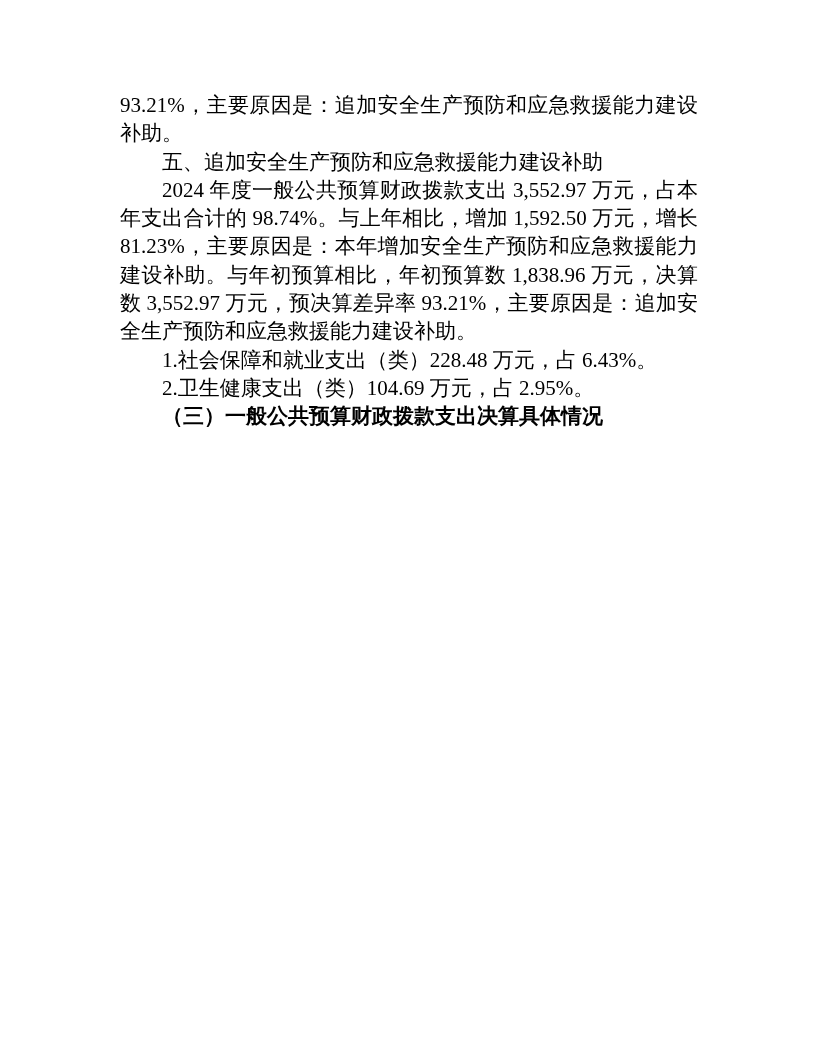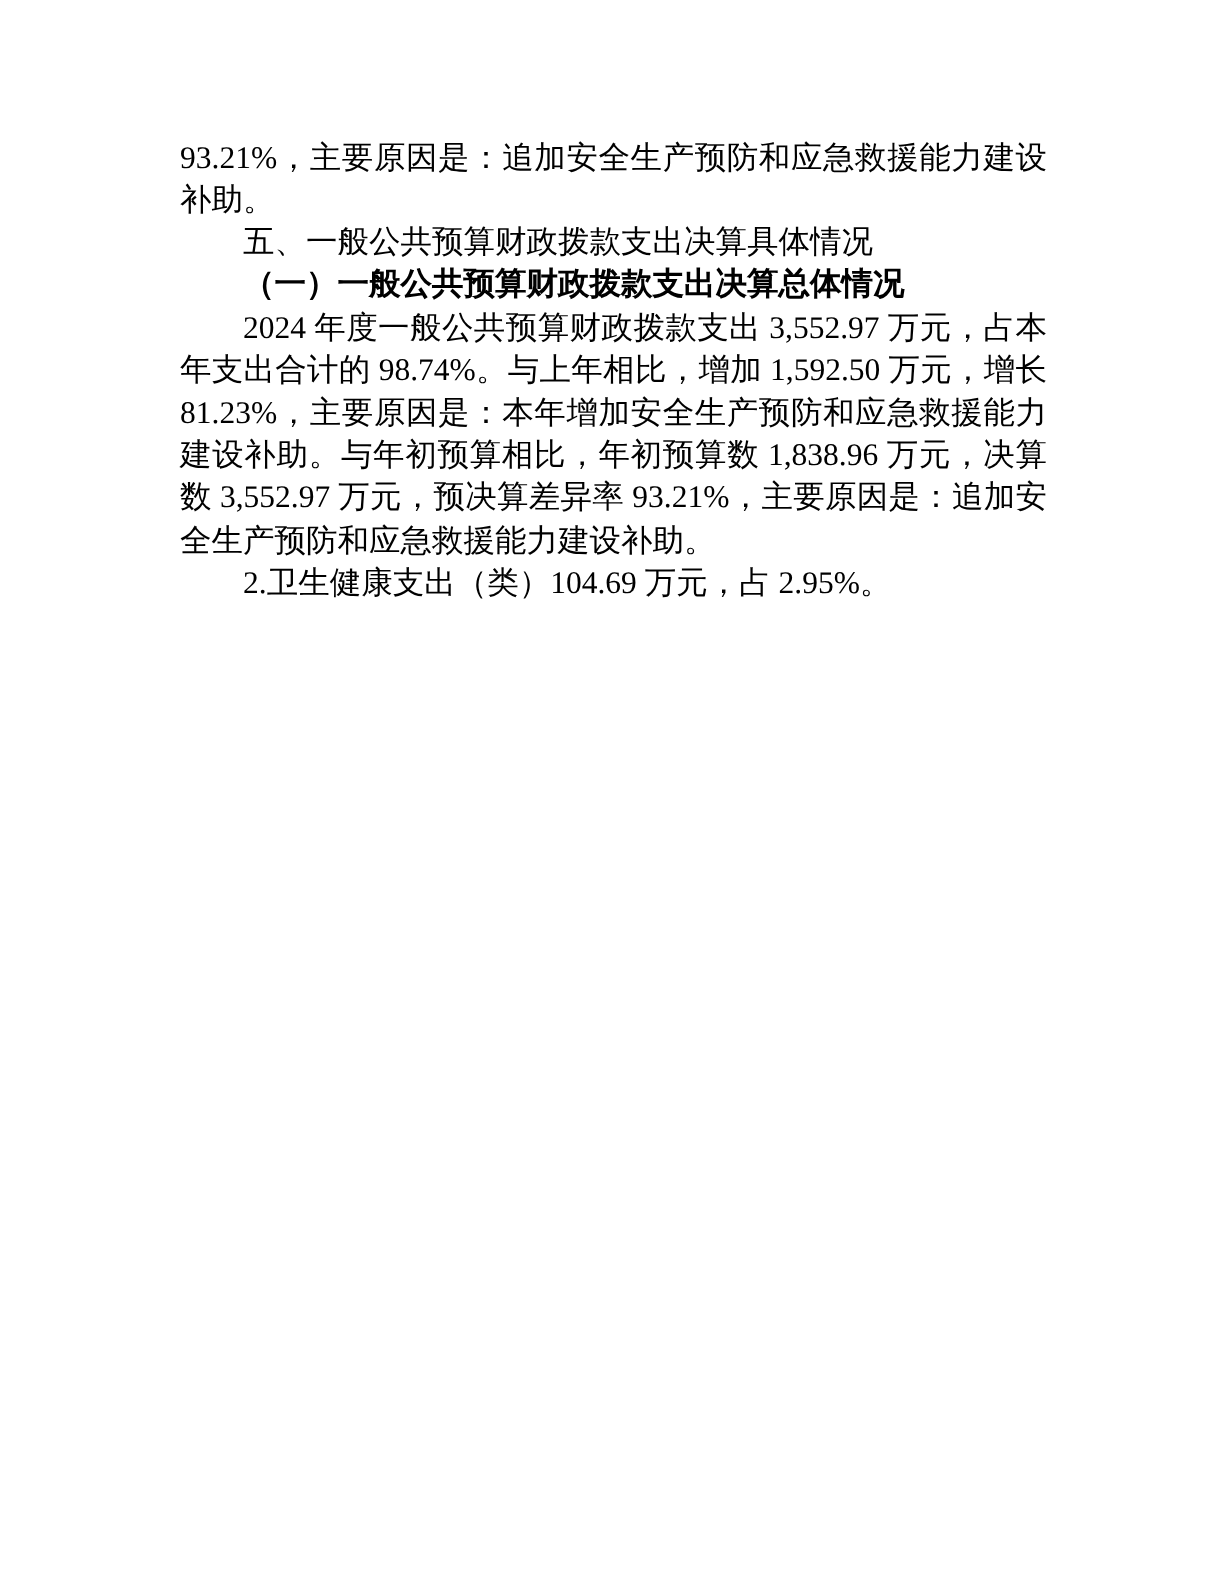--- a/index.html
+++ b/index.html
@@ -48,18 +48,19 @@
     font-weight: 700;
     text-indent: 2em;
   }
 </style>
 </head>
 <body>
 
 <div class="page">
   <div class="content">
     <p class="para-cont">93.21%，主要原因是：追加安全生产预防和应急救援能力建设补助。</p>
-    <p class="h-level1">五、一般公共预算财政拨款支出决算具体情况</p>
-    <p class="h-level2">（一）一般公共预算财政拨款支出决算总体情况</p>
+    <p class="h-level1">五、追加安全生产预防和应急救援能力建设补助</p>
     <p class="para">2024 年度一般公共预算财政拨款支出 3,552.97 万元，占本年支出合计的 98.74%。与上年相比，增加 1,592.50 万元，增长 81.23%，主要原因是：本年增加安全生产预防和应急救援能力建设补助。与年初预算相比，年初预算数 1,838.96 万元，决算数 3,552.97 万元，预决算差异率 93.21%，主要原因是：追加安全生产预防和应急救援能力建设补助。</p>
+    <p class="para">1.社会保障和就业支出（类）228.48 万元，占 6.43%。</p>
     <p class="para">2.卫生健康支出（类）104.69 万元，占 2.95%。</p>
+    <p class="h-level2">（三）一般公共预算财政拨款支出决算具体情况</p>
   </div>
 </div>
 
 </body></html>

